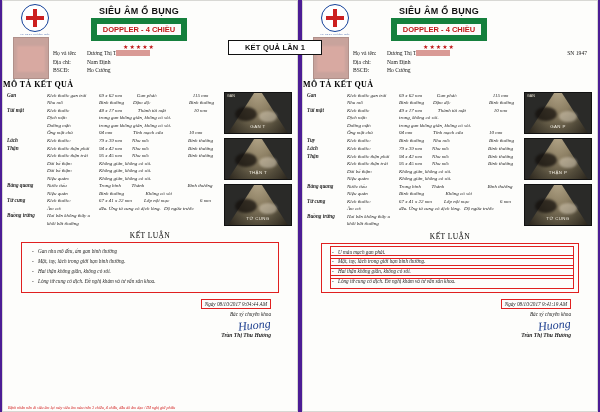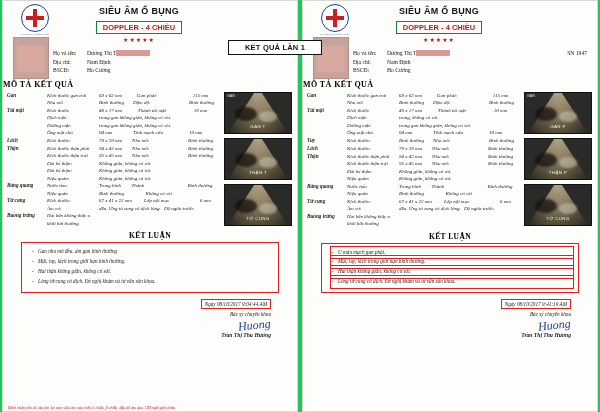--- a/index.html
+++ b/index.html
@@ -10,21 +10,21 @@
     width: 600px;
     height: 412px;
     background: #ffffff;
     font-family: "Liberation Serif", serif;
     overflow: hidden;
   }
   .page {
     position: relative;
     width: 600px;
     height: 412px;
-    background: #22c55e;
+    background: #4c1d95;
   }
   .report {
     position: absolute;
     top: 0;
     width: 296px;
     height: 412px;
     background: #fdfdfb;
     box-sizing: border-box;
     border: 1px solid #d8d8d4;
     overflow: hidden;
@@ -85,21 +85,21 @@
     font-family: "Liberation Sans", sans-serif;
     font-weight: bold;
     font-size: 9px;
     color: #111;
     letter-spacing: .3px;
   }
   .title-sub {
     display: inline-block;
     margin-top: 2px;
     padding: 1px 6px;
-    border: 1px solid #15803d;
+    border: 6px solid #15803d;
     font-family: "Liberation Sans", sans-serif;
     font-weight: bold;
     font-size: 7.5px;
     color: #c01818;
   }
   .stars {
     margin-top: 2px;
     font-size: 6px;
     color: #c01818;
     letter-spacing: 1px;
@@ -248,21 +248,21 @@
     position: absolute;
     top: 1px; left: 2px;
     color: #e8e2d2;
     font-size: 3.6px;
     font-family: "Liberation Sans", sans-serif;
   }
 
   
   .concl-title {
     text-align: center;
-    font-weight: bold;
+    font-weight: normal;
     font-size: 7.5px;
     letter-spacing: .4px;
     margin: 4px 0 2px 0;
   }
   .concl-box {
     margin: 0 18px;
     border: 1.3px solid #e02020;
     padding: 4px 6px 5px 10px;
     box-sizing: border-box;
   }

